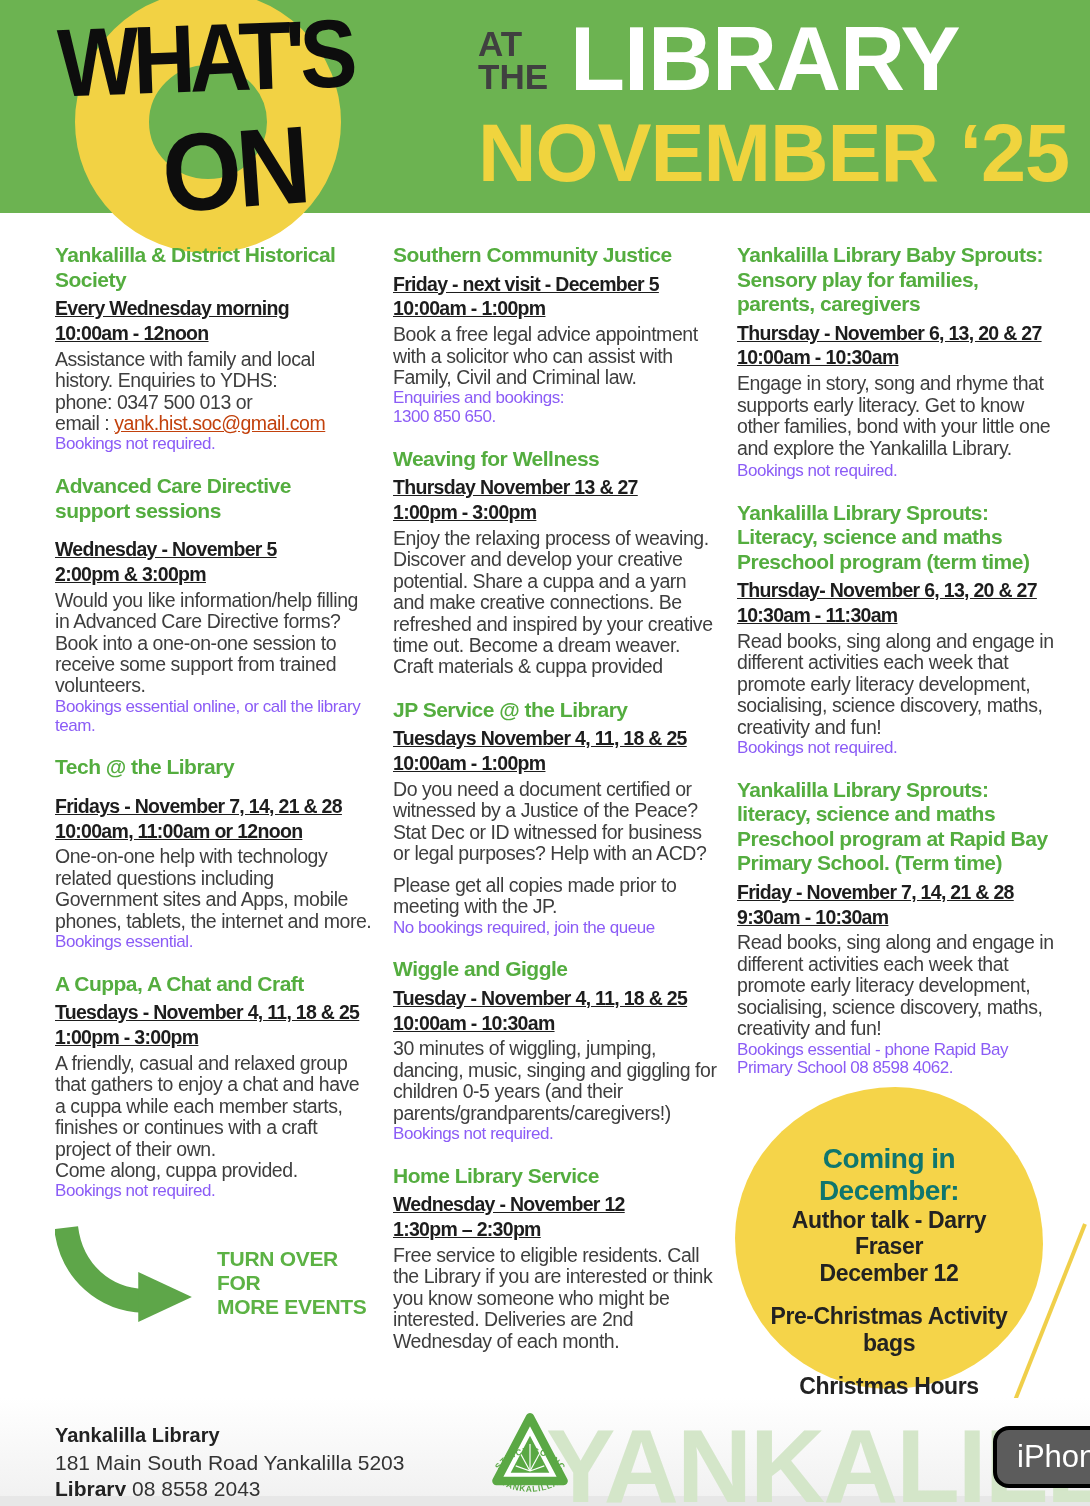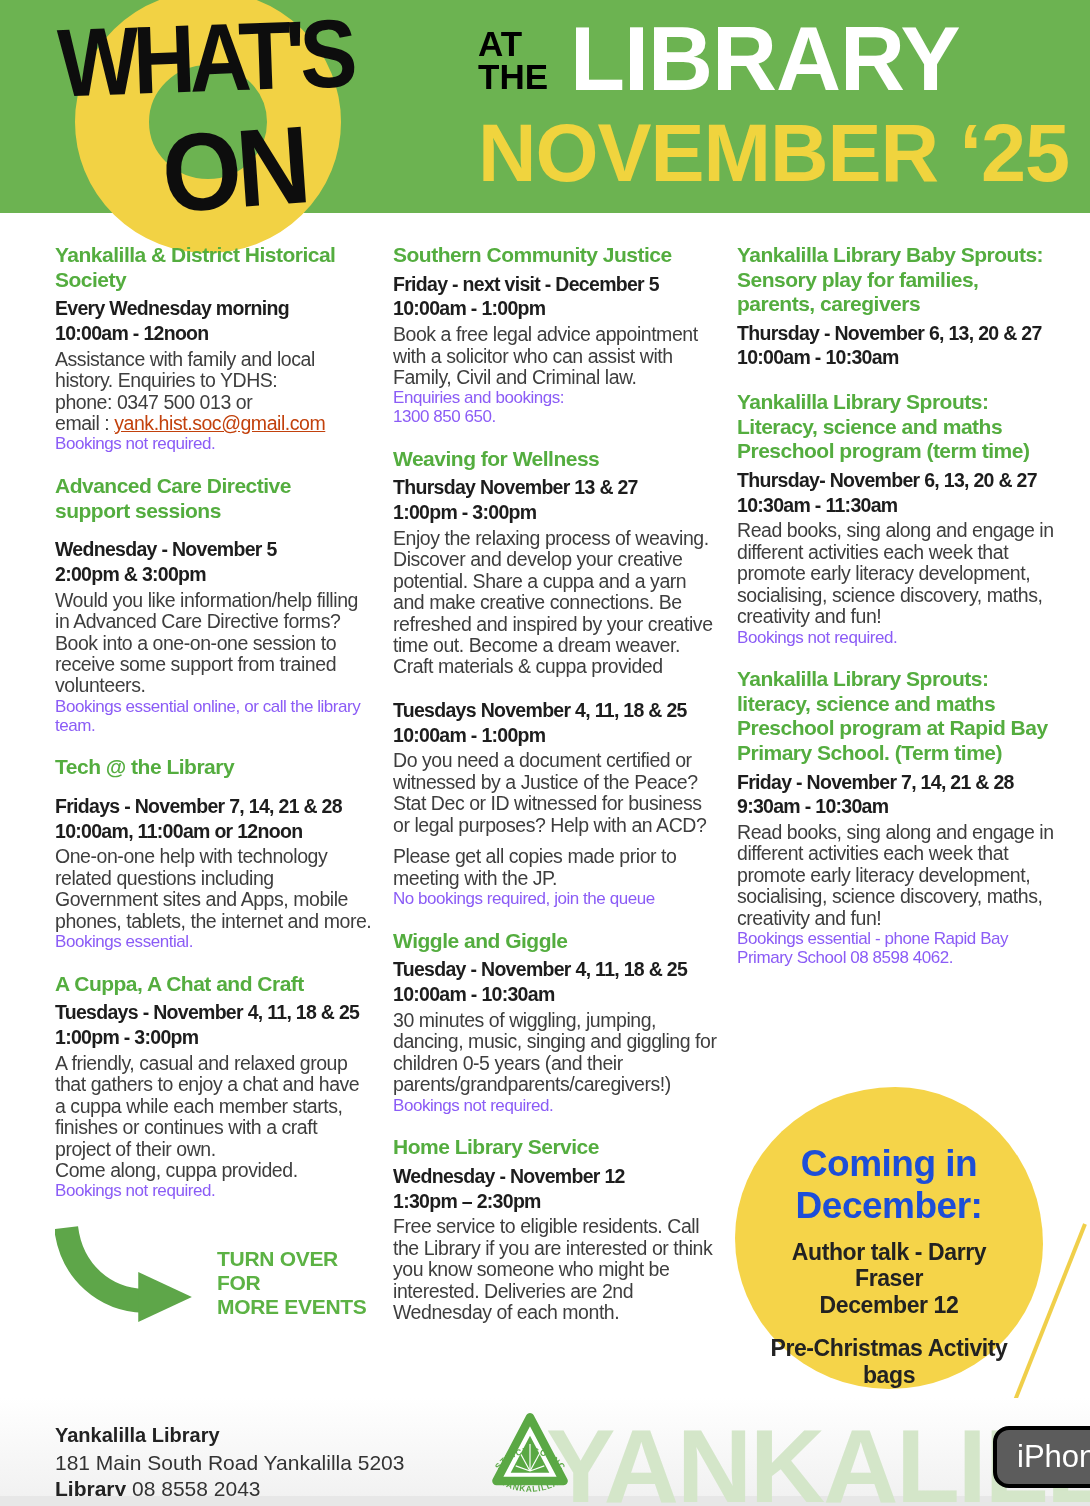--- a/index.html
+++ b/index.html
@@ -13,39 +13,39 @@
   .logo-whats{
     position:absolute;left:56px;top:8px;width:330px;
     font-size:86px;font-weight:800;color:#0d0d0d;letter-spacing:-6px;
     transform:rotate(-2deg) scaleY(1.12);transform-origin:left top;white-space:nowrap;
   }
   .logo-on{
     position:absolute;left:158px;top:112px;
     font-size:102px;font-weight:800;color:#0d0d0d;letter-spacing:-5px;
     transform:rotate(-4deg) scaleY(1.08);transform-origin:left top;
   }
-  .hdr-atthe{position:absolute;left:478px;top:27px;color:#000000;font-weight:800;
+  .hdr-atthe{position:absolute;left:478px;top:27px;color:#404040;font-weight:800;
     font-size:35px;line-height:0.95;letter-spacing:0;}
   .hdr-library{position:absolute;left:570px;top:14px;color:#ffffff;font-weight:800;
     font-size:90px;letter-spacing:-1px;line-height:1;}
   .hdr-month{position:absolute;left:478px;top:113px;color:#f0d43e;font-weight:800;
     font-size:81px;letter-spacing:-1px;line-height:1;white-space:nowrap;}
   
   .col{position:absolute;top:243px;}
   .col1{left:55px;width:318px;}
   .col2{left:393px;width:325px;}
   .col3{left:737px;width:322px;}
   .event{margin:0 0 20px 0;}
   .event h3{
     margin:0 0 4px 0;color:#54ad3f;font-size:21px;font-weight:800;
     line-height:1.17;letter-spacing:-0.5px;white-space:pre-line;
   }
   .sched{
     margin:0;color:#1d1d1d;font-size:19.5px;font-weight:800;
-    line-height:1.27;letter-spacing:-0.7px;white-space:pre-line;
+    line-height:1.27;letter-spacing:-0.7px;white-space:pre-line;text-decoration:underline;
   }
   .sched.gap{margin-top:14px;}
   .body{
     margin:3px 0 0 0;color:#3e3e3e;font-size:19.5px;line-height:1.1;
     letter-spacing:-0.45px;white-space:pre-line;
   }
   .para2{margin-top:10px;}
   .gnote,.inote{
     color:#8b5cf6;font-size:17px;line-height:1.1;letter-spacing:-0.45px;white-space:pre-line;
   }
@@ -58,21 +58,21 @@
   .turnover-text{
     margin-left:14px;margin-top:26px;color:#5cb244;font-weight:800;
     font-size:21px;line-height:1.15;letter-spacing:-0.3px;white-space:pre-line;
   }
   
   .dec-circle{
     position:absolute;left:735px;top:1087px;width:308px;height:302px;
     background:#f5d449;border-radius:52% 48% 50% 50% / 50% 52% 48% 50%;
     text-align:center;box-sizing:border-box;padding:56px 22px 0 22px;
   }
-  .dec-circle h3{margin:0 0 12px 0;color:#1d4ed8;font-size:37px;font-weight:800;letter-spacing:-0.5px;}
+  .dec-circle h3{margin:0 0 0 0;color:#0f766e;font-size:28px;font-weight:800;letter-spacing:-0.5px;}
   .dec-item{margin:0 0 17px 0;color:#222222;font-size:23px;font-weight:700;
     line-height:1.15;letter-spacing:-0.4px;white-space:pre-line;}
   .yellow-line{position:absolute;left:975px;top:1218px;width:115px;height:255px;}
   
   .footer-bg{position:absolute;left:0;top:1398px;width:1090px;height:108px;
     background:linear-gradient(#ffffff,#f0f0f0);}
   .bottom-strip{position:absolute;left:0;bottom:0;width:1090px;height:10px;background:#e7e7e7;}
   .footer-name{position:absolute;left:55px;top:1424px;font-size:20px;font-weight:800;color:#222;}
   .footer-addr{position:absolute;left:55px;top:1451px;font-size:21px;color:#333;}
   .footer-phone{position:absolute;left:55px;top:1477px;font-size:21px;color:#333;}
@@ -156,20 +156,21 @@
     <p class="gnote">Enquiries and bookings:
 1300 850 650.</p>
   </section>
   <section class="event">
     <h3>Weaving for Wellness</h3>
     <p class="sched">Thursday November 13 &amp; 27
 1:00pm - 3:00pm</p>
     <p class="body">Enjoy the relaxing process of weaving. Discover and develop your creative potential. Share a cuppa and a yarn and make creative connections. Be refreshed and inspired by your creative time out. Become a dream weaver.  Craft materials &amp; cuppa provided</p>
   </section>
   <section class="event">
+    <h3>JP Service @ the Library</h3>
     <p class="sched">Tuesdays November 4, 11, 18 &amp; 25
 10:00am - 1:00pm</p>
     <p class="body">Do you need a document certified or witnessed by a Justice of the Peace? Stat Dec or ID witnessed for business or legal purposes? Help with an ACD?</p>
     <p class="body para2">Please get all copies made prior to meeting with the JP.</p>
     <p class="gnote">No bookings required, join the queue</p>
   </section>
   <section class="event">
     <h3>Wiggle and Giggle</h3>
     <p class="sched">Tuesday - November 4, 11, 18 &amp; 25
 10:00am - 10:30am</p>
@@ -184,20 +185,21 @@
   </section>
 </div>
 
 <div class="col col3">
   <section class="event">
     <h3>Yankalilla Library Baby Sprouts:
 Sensory play for families,
 parents, caregivers</h3>
     <p class="sched">Thursday - November 6, 13, 20 &amp; 27
 10:00am - 10:30am</p>
+    <p class="body"><span>Engage in story, song and rhyme that supports early literacy. Get to know other families, bond with your little one and explore the Yankalilla Library. </span><span class="inote">Bookings not required.</span></p>
   </section>
   <section class="event">
     <h3>Yankalilla Library Sprouts:
 Literacy, science and maths
 Preschool program (term time)</h3>
     <p class="sched">Thursday- November 6, 13, 20 &amp; 27
 10:30am - 11:30am</p>
     <p class="body">Read books, sing along and engage in different activities each week that promote early literacy development, socialising, science discovery, maths, creativity and fun!</p>
     <p class="gnote">Bookings not required.</p>
   </section>

